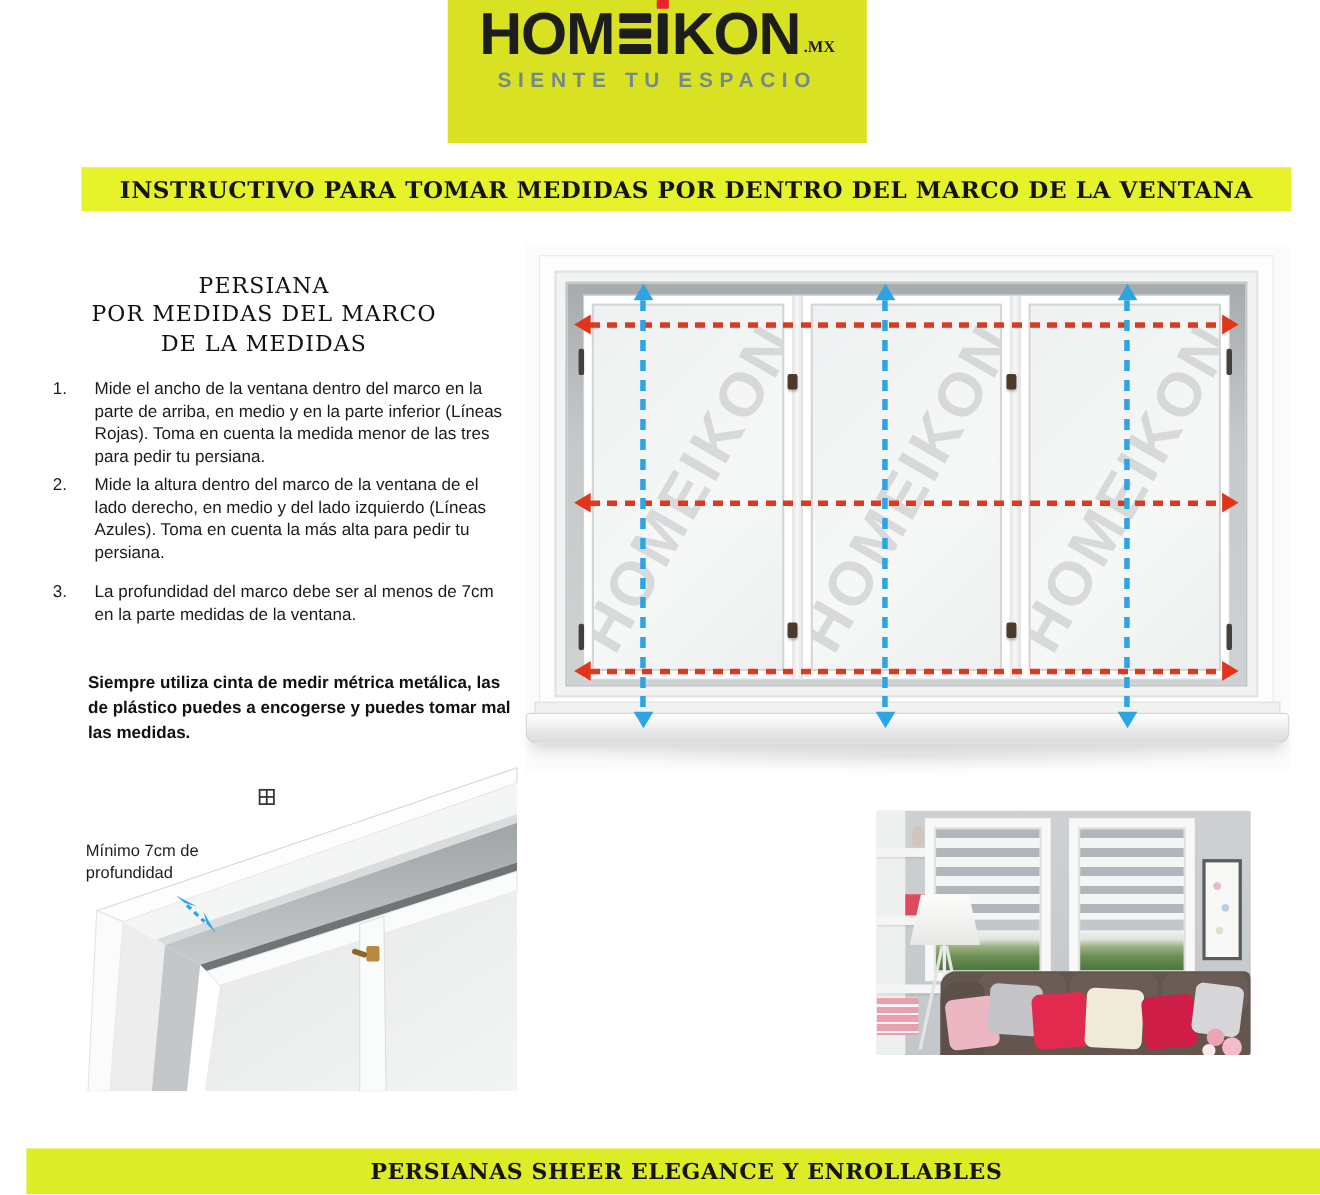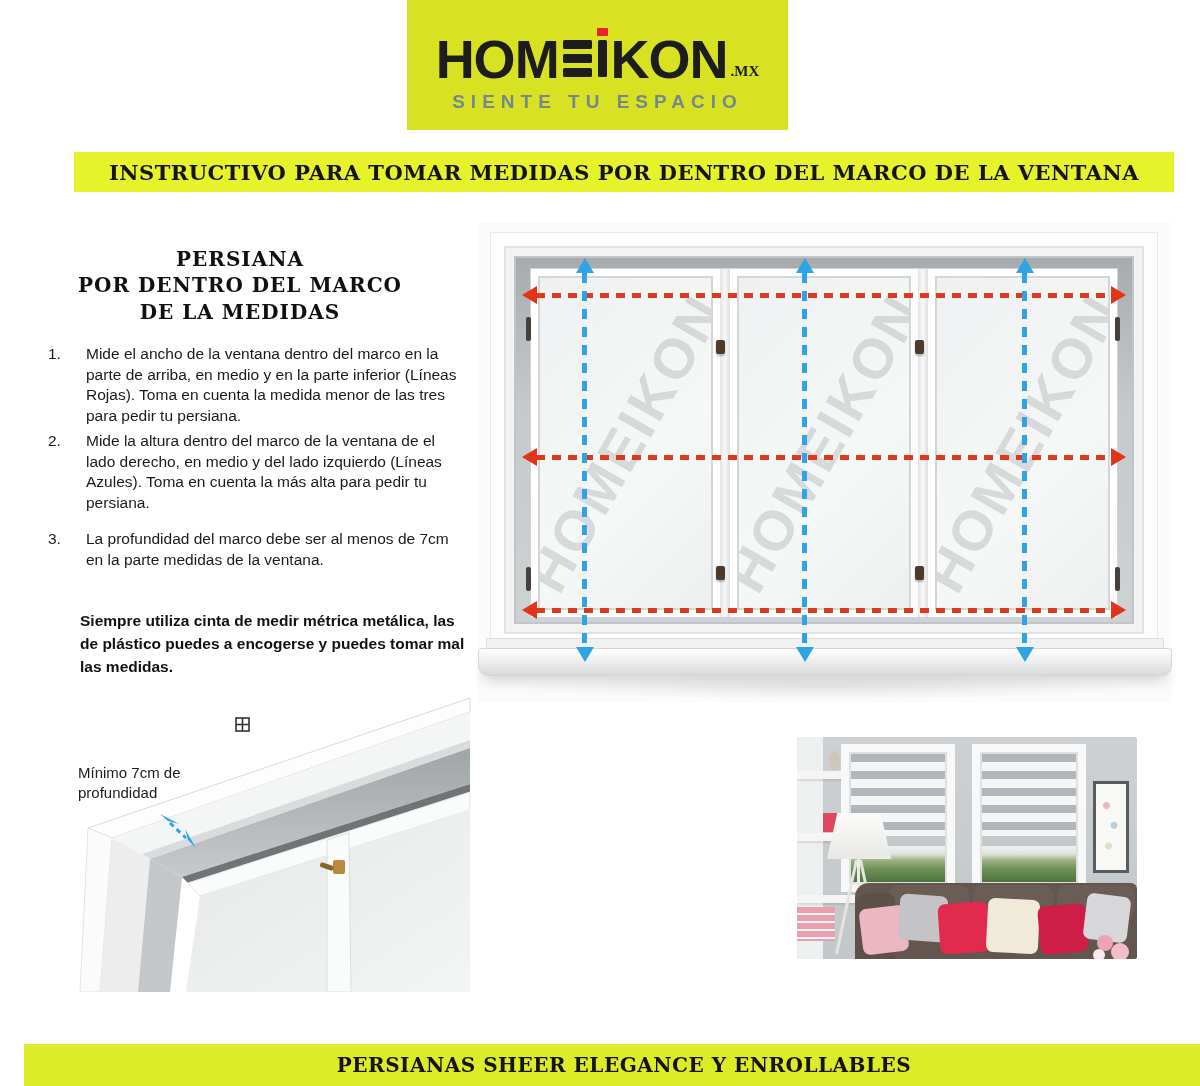--- a/index.html
+++ b/index.html
@@ -2,38 +2,38 @@
 <html><head>
 <meta charset="utf-8">
 <style>
   * { margin:0; padding:0; box-sizing:border-box; }
   html,body { background:#ffffff; }
   .page { position:relative; width:1200px; height:1086px; background:#fff; overflow:hidden;
           font-family:"Liberation Sans", sans-serif; }
 
   
   .logo-box { position:absolute; left:407px; top:0; width:381px; height:130px; background:#d8e222; }
-  .logo-row { display:flex; align-items:flex-end; justify-content:center; margin-top:28px; height:50px; }
+  .logo-row { display:flex; align-items:flex-end; justify-content:center; height:50px; }
   .logo-txt { font-size:54px; line-height:38px; font-weight:bold; letter-spacing:-1px; color:#1d1e1c; }
   .logo-e { display:inline-flex; flex-direction:column; justify-content:space-between; width:29px; height:37px; margin:0 4px 1px 4px; }
   .logo-e i { display:block; height:9px; background:#1d1e1c; border-radius:1.5px; }
   .logo-i { position:relative; width:9px; height:37px; margin:0 4px 1px 2px; background:#1d1e1c; border-radius:1.5px; }
   .logo-i .cap { position:absolute; left:-1px; top:-12px; width:11px; height:8px; background:#e8222e; border-radius:1px; }
   .logo-mx { font-family:"Liberation Serif", serif; font-size:15px; font-weight:bold; color:#1d1e1c; margin-left:3px; transform:translateY(2px); }
   .tagline { text-align:center; margin-top:13px; font-size:19px; font-weight:bold; letter-spacing:6px; color:#75898d; }
 
   
   .banner { position:absolute; background:#e6f22a; display:flex; align-items:center; justify-content:center;
             font-family:"DejaVu Serif", serif; font-weight:bold; color:#141414;margin-left:24px; }
   .banner-top { left:50px; top:152px; width:1100px; height:40px; font-size:21px; letter-spacing:0.5px; }
   .banner-bottom { left:0; top:1044px; width:1200px; height:42px; font-size:20px; letter-spacing:0.5px; background:#dcec26; }
 
   
   .heading { position:absolute; left:50px; top:246px; width:380px; text-align:center;
-             font-family:"DejaVu Serif", serif; font-weight:bold; font-size:20px; line-height:1.32; letter-spacing:1px; color:#101010; }
+             font-family:"DejaVu Serif", serif; font-weight:normal; font-size:20px; line-height:1.32; letter-spacing:1px; color:#101010; }
   .item { position:absolute; left:48px; width:414px; display:flex; font-size:15.5px; line-height:1.33; color:#1a1a1a; }
   .item .num { width:38px; flex:none; }
   .item .txt { flex:1; }
   .i1 { top:344px; } .i2 { top:431px; } .i3 { top:529px; }
   .note { position:absolute; left:80px; top:610px; width:392px; font-size:15.5px; line-height:1.48; font-weight:bold; color:#111; }
 
   
   .stage { position:absolute; left:478px; top:222px; width:694px; height:480px; background:#fbfbfc; }
   .wframe { position:absolute; left:12px; top:10px; width:668px; height:416px; background:#fff;
             box-shadow: inset 0 0 0 1px #e8e9ea, inset 0 0 0 14px #fdfdfd, inset 0 0 0 16px #e0e2e3,
@@ -147,21 +147,21 @@
       <span class="logo-txt">KON</span>
       <span class="logo-mx">.MX</span>
     </div>
     <div class="tagline">SIENTE TU ESPACIO</div>
   </div>
 
   <div class="banner banner-top">INSTRUCTIVO PARA TOMAR MEDIDAS POR DENTRO DEL MARCO DE LA VENTANA</div>
 
   <div class="heading">
     <div>PERSIANA</div>
-    <div>POR DENTRO DEL MARCO</div>
+    <div>POR MEDIDAS DEL MARCO</div>
     <div>DE LA MEDIDAS</div>
   </div>
 
   <div class="item i1">
     <span class="num">1.</span>
     <span class="txt">Mide el ancho de la ventana dentro del marco en la parte de arriba, en medio y en la parte inferior (Líneas Rojas). Toma en cuenta la medida menor de las tres para pedir tu persiana.</span>
   </div>
   <div class="item i2">
     <span class="num">2.</span>
     <span class="txt">Mide la altura dentro del marco de la ventana de el lado derecho, en medio y del lado izquierdo (Líneas Azules). Toma en cuenta la más alta para pedir tu persiana.</span>

